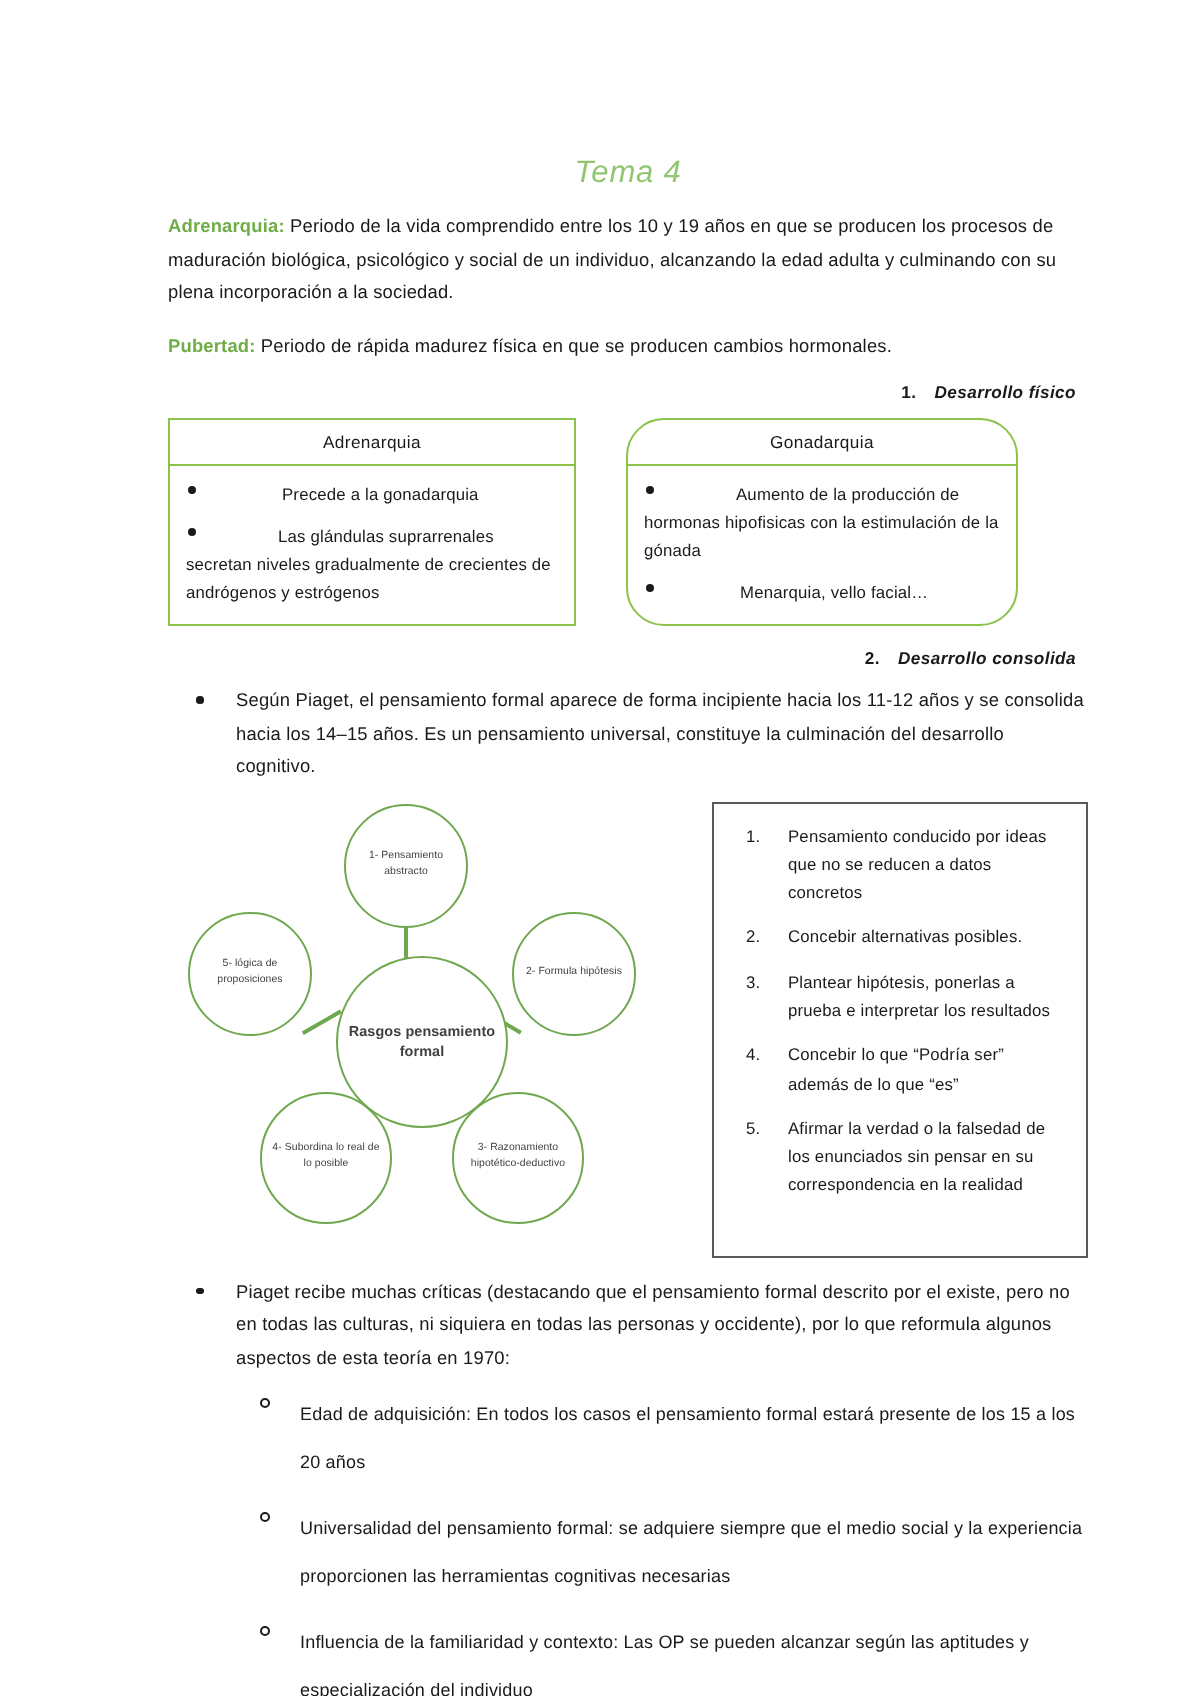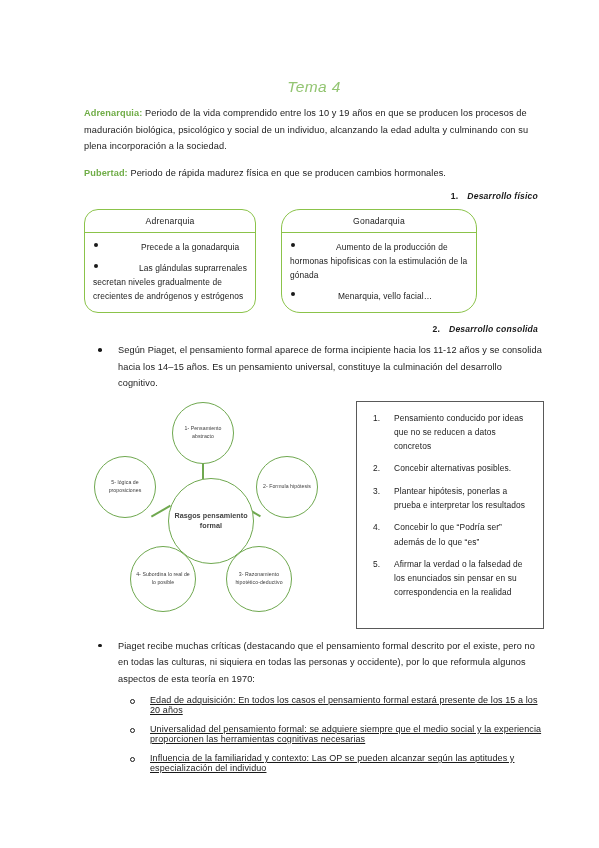--- a/index.html
+++ b/index.html
@@ -63,21 +63,21 @@
   
   .box-row {
     display: flex;
     gap: 25px;
     margin-bottom: 11px;
   }
   .gbox {
     border: 1.3px solid #8BC34A;
     background: #fff;
   }
-  .gbox.left  { width: 172px; border-radius: 14px; }
+  .gbox.left  { width: 204px; }
   .gbox.right { width: 196px; border-radius: 19px; }
   .gbox-head {
     border-bottom: 1.3px solid #8BC34A;
     text-align: center;
     font-size: 8.6px;
     padding: 6px 4px 6px 4px;
     letter-spacing: 0.2px;
   }
   .gbox-body {
     padding: 7px 8px 9px 8px;
@@ -190,24 +190,23 @@
     position: absolute;
     left: 7px; top: 0;
     font-size: 8.4px;
   }
 
   
   .subitem {
     position: relative;
     padding-left: 66px;
     font-size: 9px;
-    line-height: 10px;
+    line-height: 24px;
     margin-bottom: 9px;
     letter-spacing: 0.1px;
-    text-decoration: underline;
   }
   .subitem .odot {
     position: absolute;
     left: 46px; top: 4px;
     width: 5px; height: 5px;
     border: 1px solid #1a1a1a;
     border-radius: 50%;
   }
 </style>
 </head>

